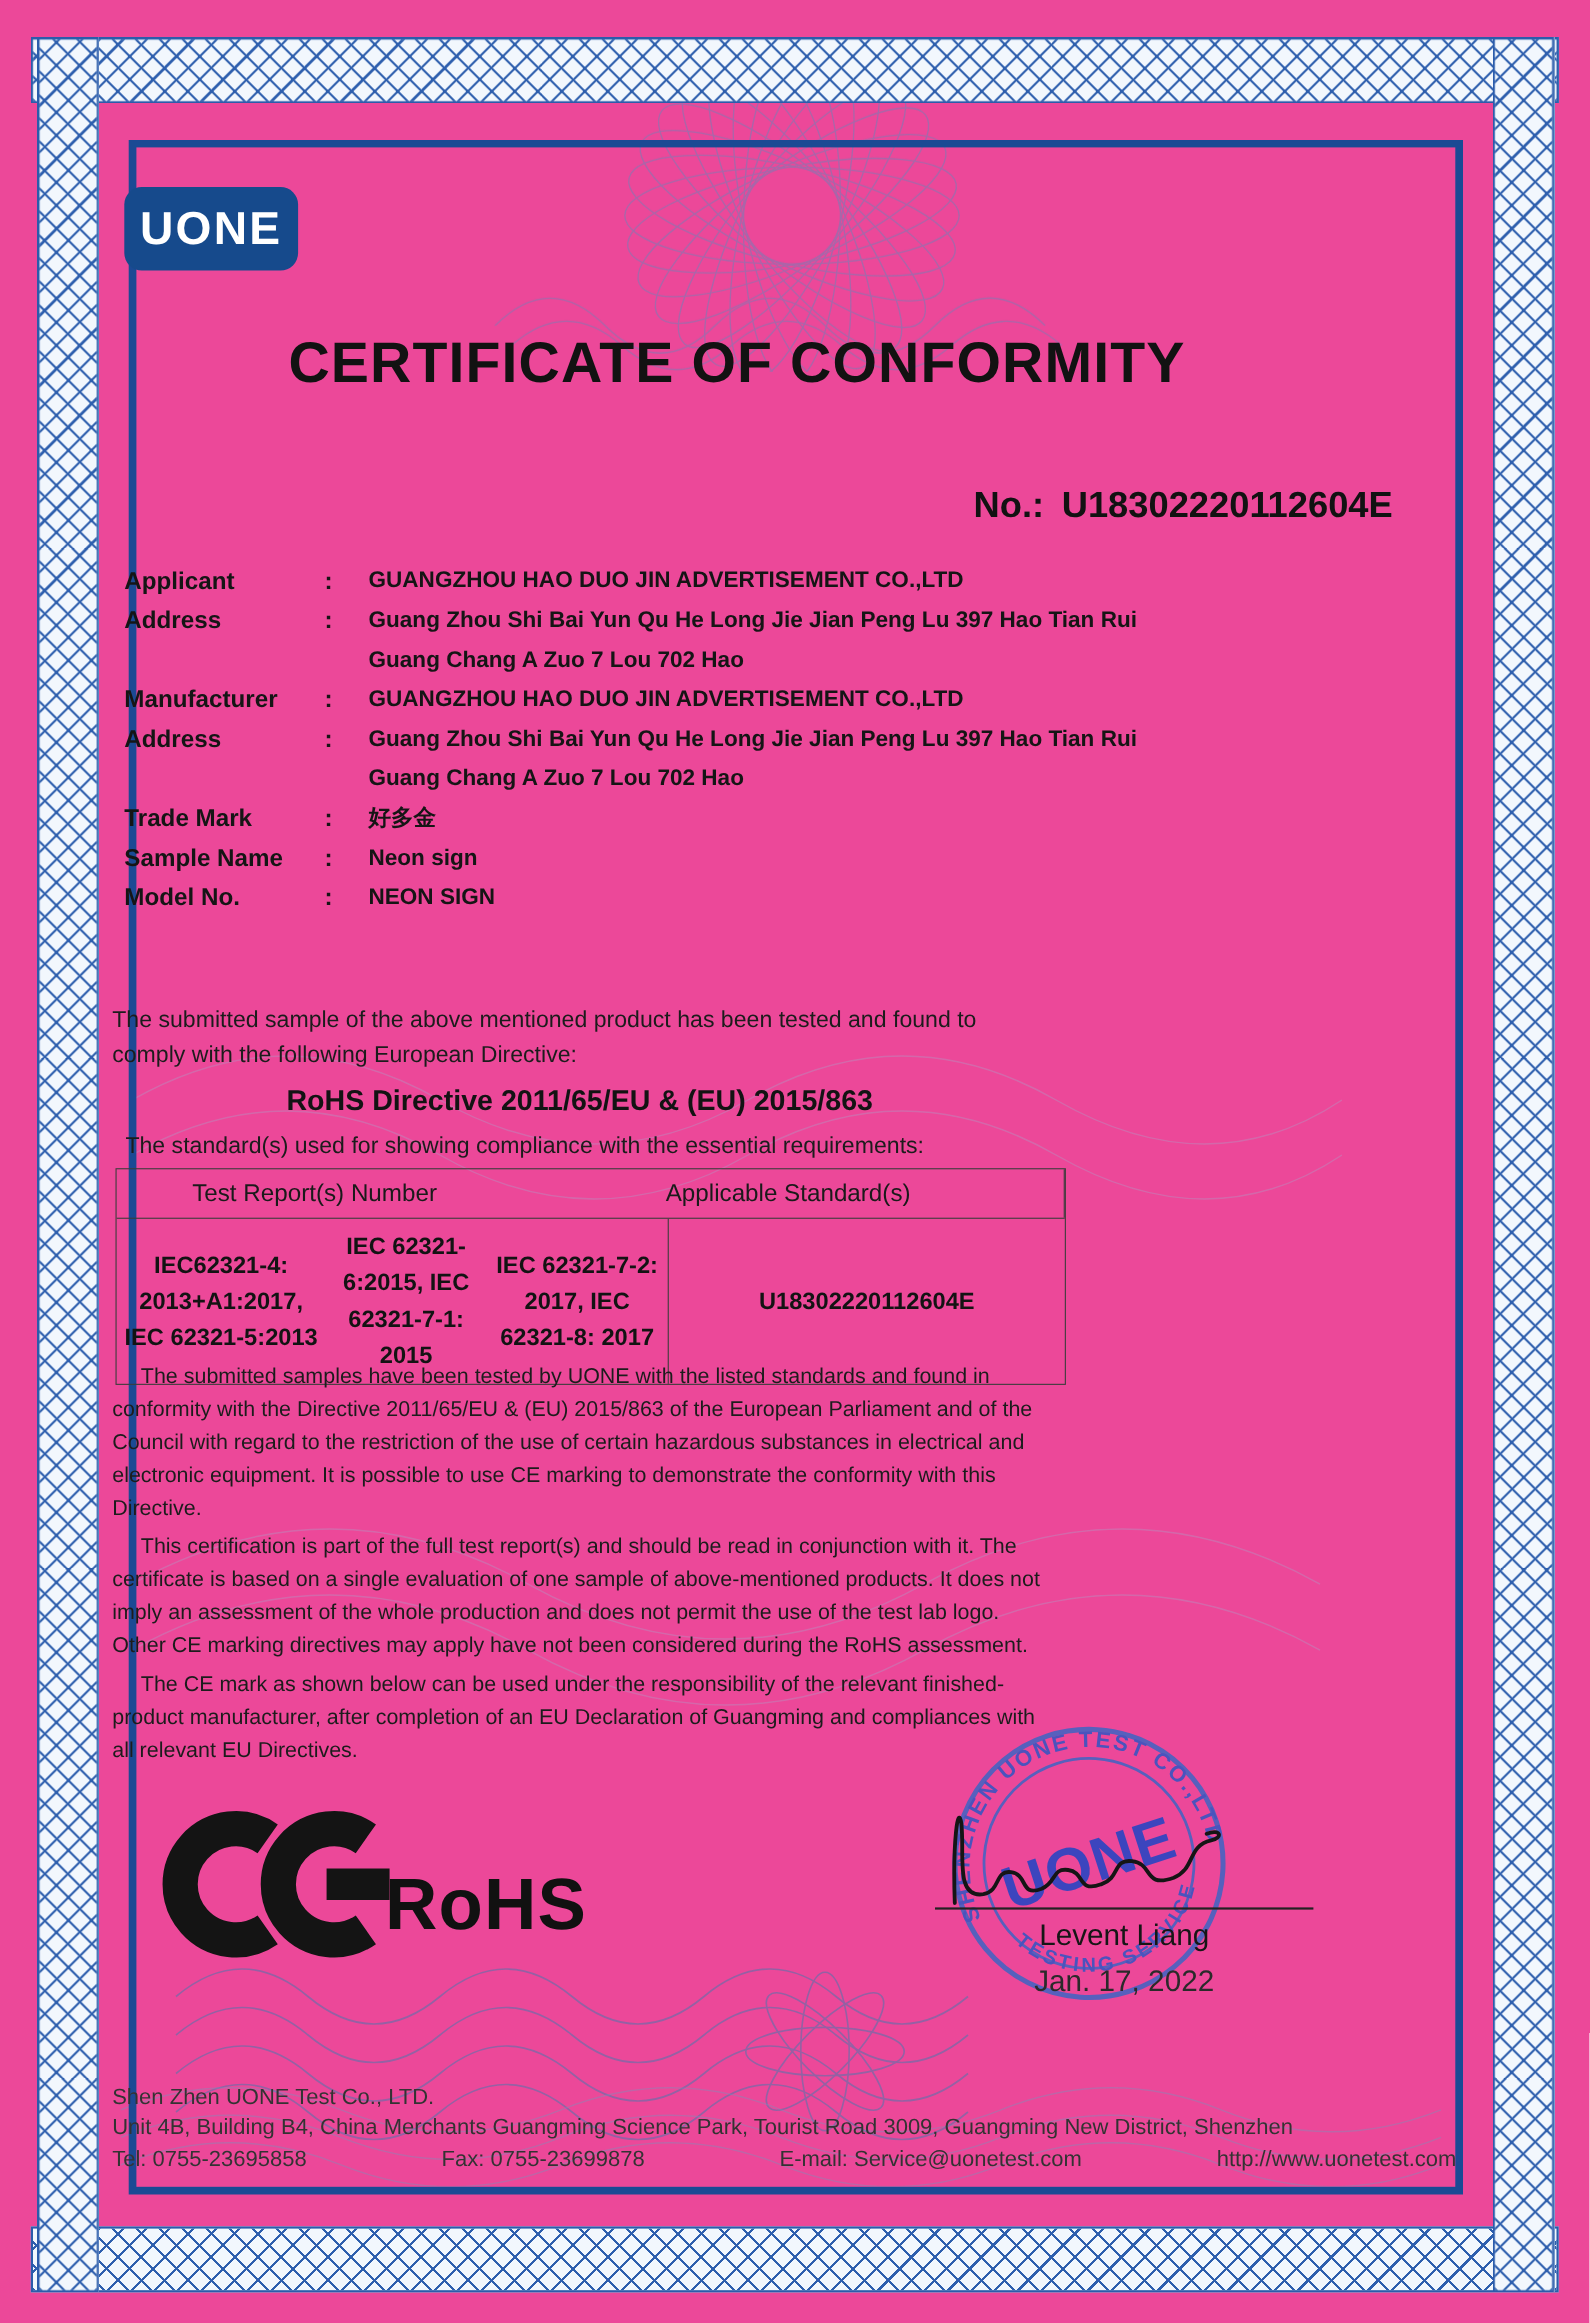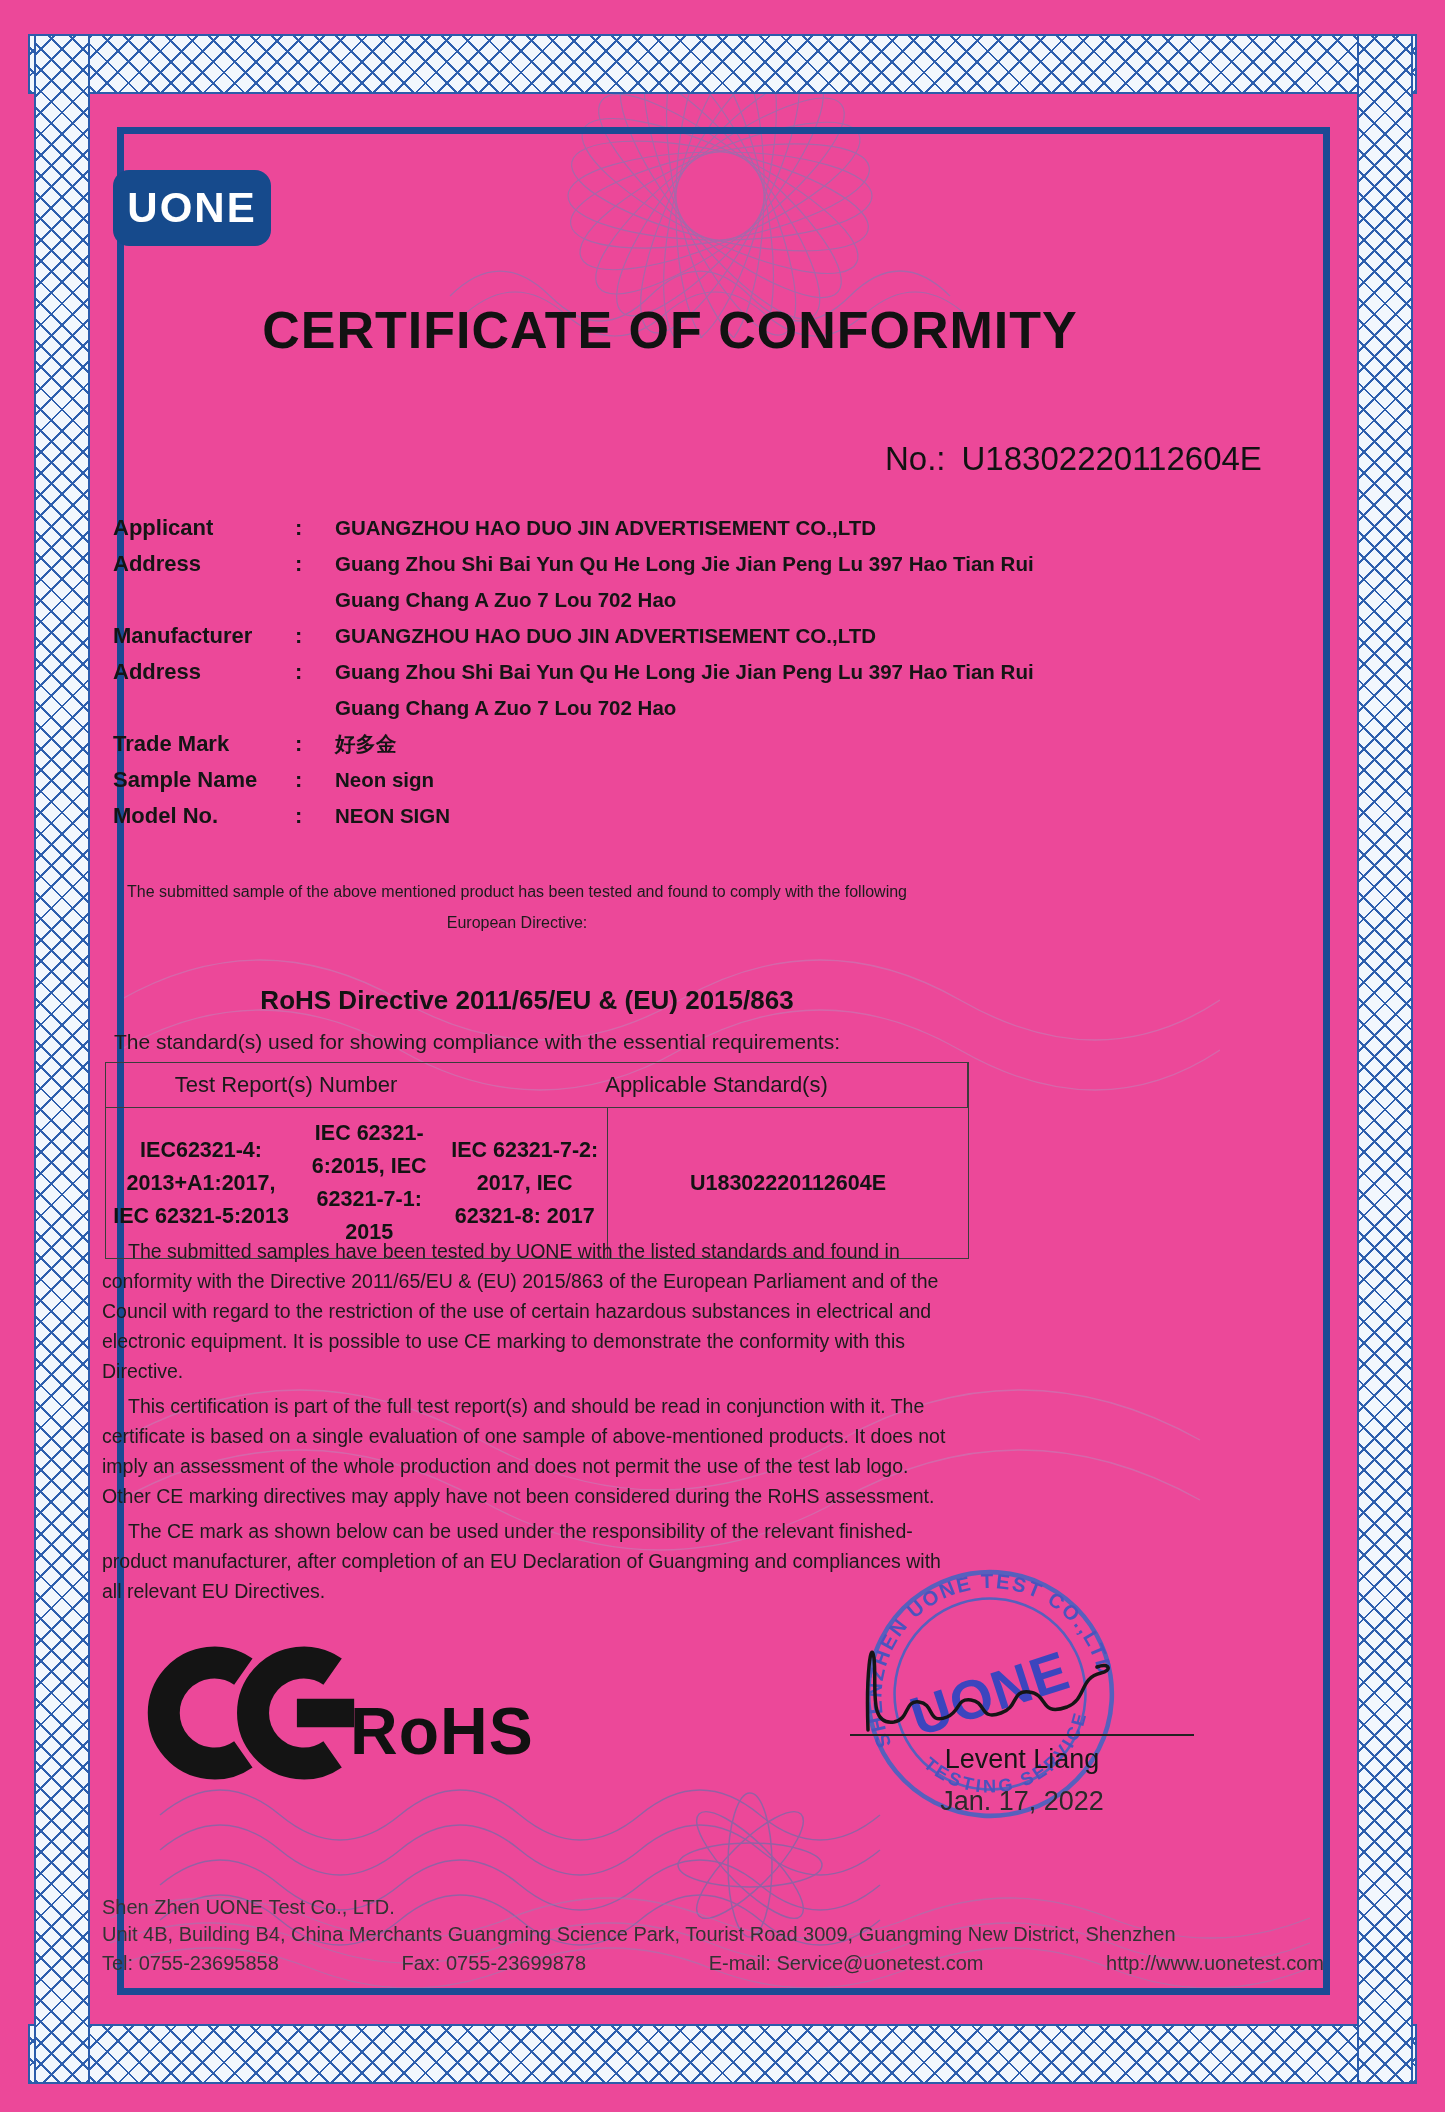--- a/index.html
+++ b/index.html
@@ -29,31 +29,31 @@
   .logo{
     position:absolute;z-index:2;left:113px;top:170px;width:158px;height:76px;
     background:#164a8c;border-radius:16px;color:#ffffff;font-weight:bold;
     font-size:42px;letter-spacing:2px;display:flex;align-items:center;justify-content:center;
   }
   .title{
     position:absolute;z-index:2;left:130px;top:300px;width:1080px;text-align:center;
     font-size:52px;font-weight:bold;letter-spacing:1px;color:#121212;
   }
   .cert-no{
-    position:absolute;z-index:2;left:885px;top:440px;font-size:33px;font-weight:normal;color:#121212;
+    position:absolute;z-index:2;left:885px;top:440px;font-size:33px;font-weight:bold;color:#121212;
     display:flex;gap:16px;white-space:nowrap;
   }
   
   .fields{position:absolute;z-index:2;left:113px;top:510px;width:1210px;}
   .frow{display:flex;line-height:36px;}
   .flabel{width:182px;font-size:22px;font-weight:bold;color:#151515;}
   .fcolon{width:40px;font-size:22px;font-weight:bold;color:#151515;}
   .fval{flex:1;font-size:20.5px;font-weight:bold;color:#151515;}
   
-  .intro{position:absolute;z-index:2;left:102px;top:876px;width:830px;font-size:16px;line-height:31px;color:#1c1c1c;text-align:center;}
+  .intro{position:absolute;z-index:2;left:102px;top:912px;width:830px;font-size:21px;line-height:31px;color:#1c1c1c;}
   .directive{position:absolute;z-index:2;left:102px;top:985px;width:850px;text-align:center;font-size:26px;font-weight:bold;color:#131313;}
   .standards-note{position:absolute;z-index:2;left:114px;top:1030px;font-size:21px;color:#1c1c1c;}
   
   .stable{position:absolute;z-index:2;left:105px;top:1062px;width:862px;border:1.5px solid #3c3c3c;}
   .trow{display:flex;}
   .th,.td{box-sizing:border-box;}
   .col-left{width:502px;border-right:1.5px solid #3c3c3c;}
   .col-right{flex:1;}
   .thead .th{height:44px;display:flex;align-items:center;justify-content:center;font-size:22px;color:#1a1a1a;}
   .tbody{border-top:1.5px solid #3c3c3c;}

